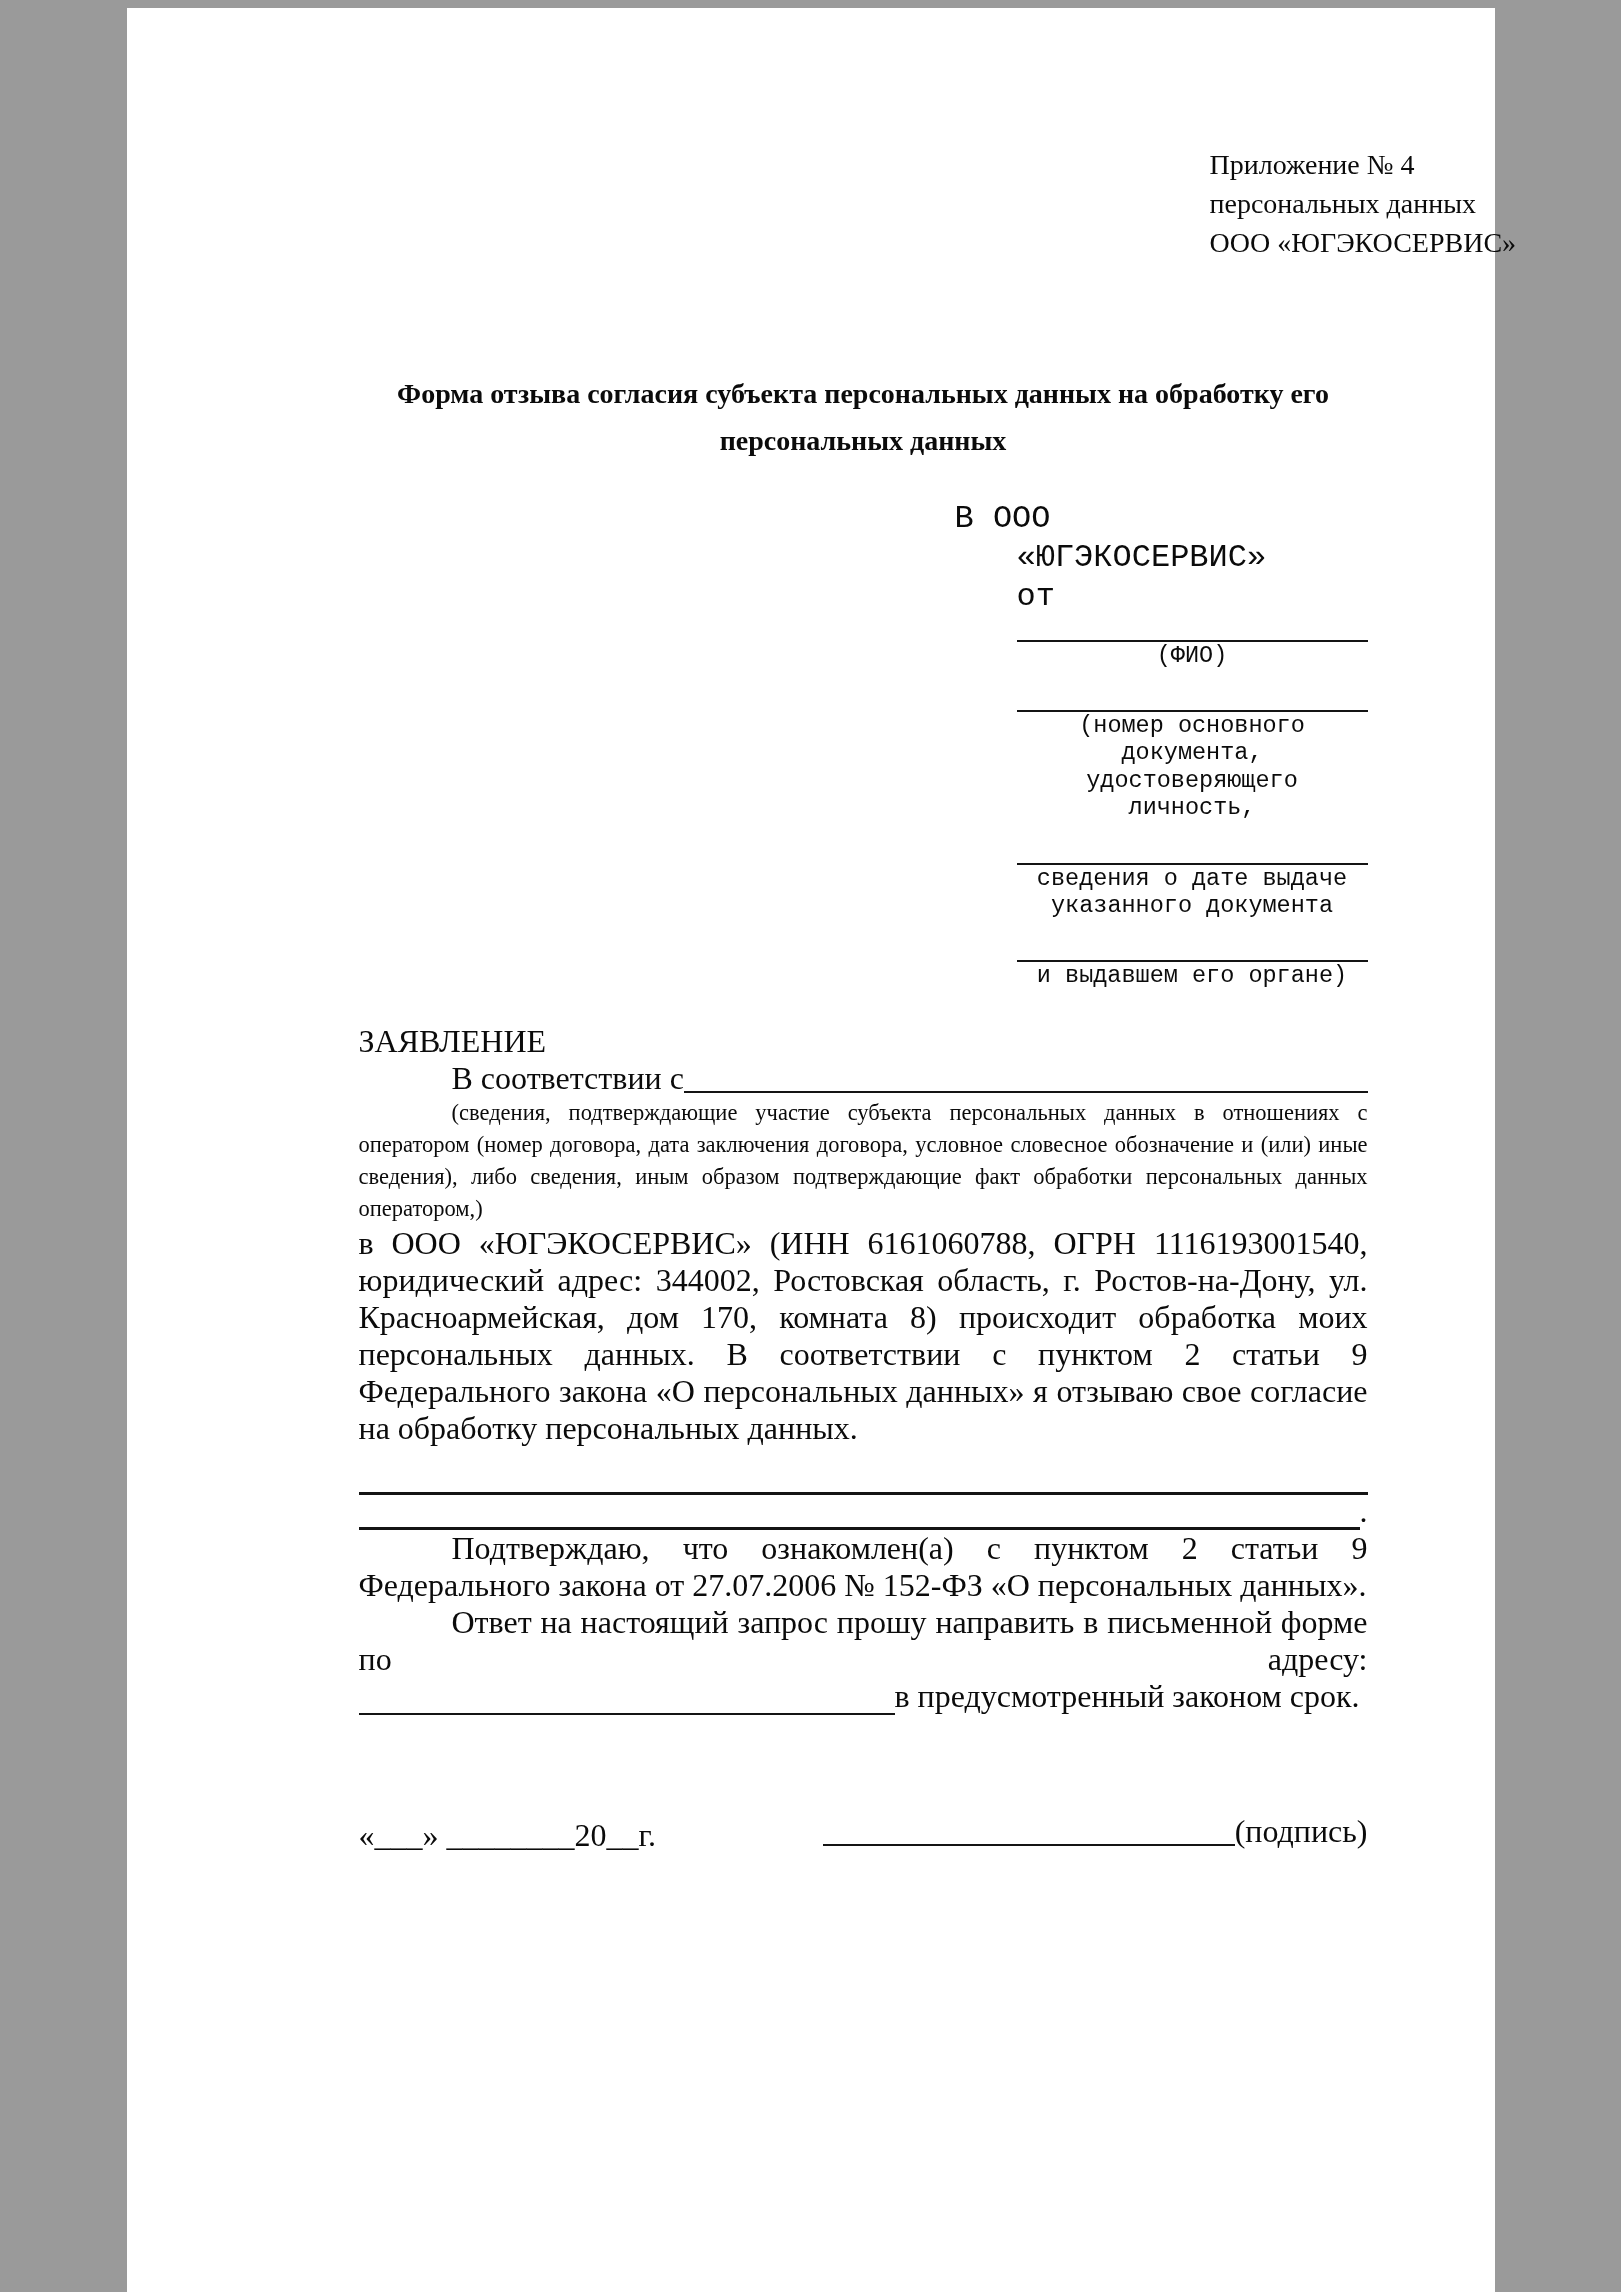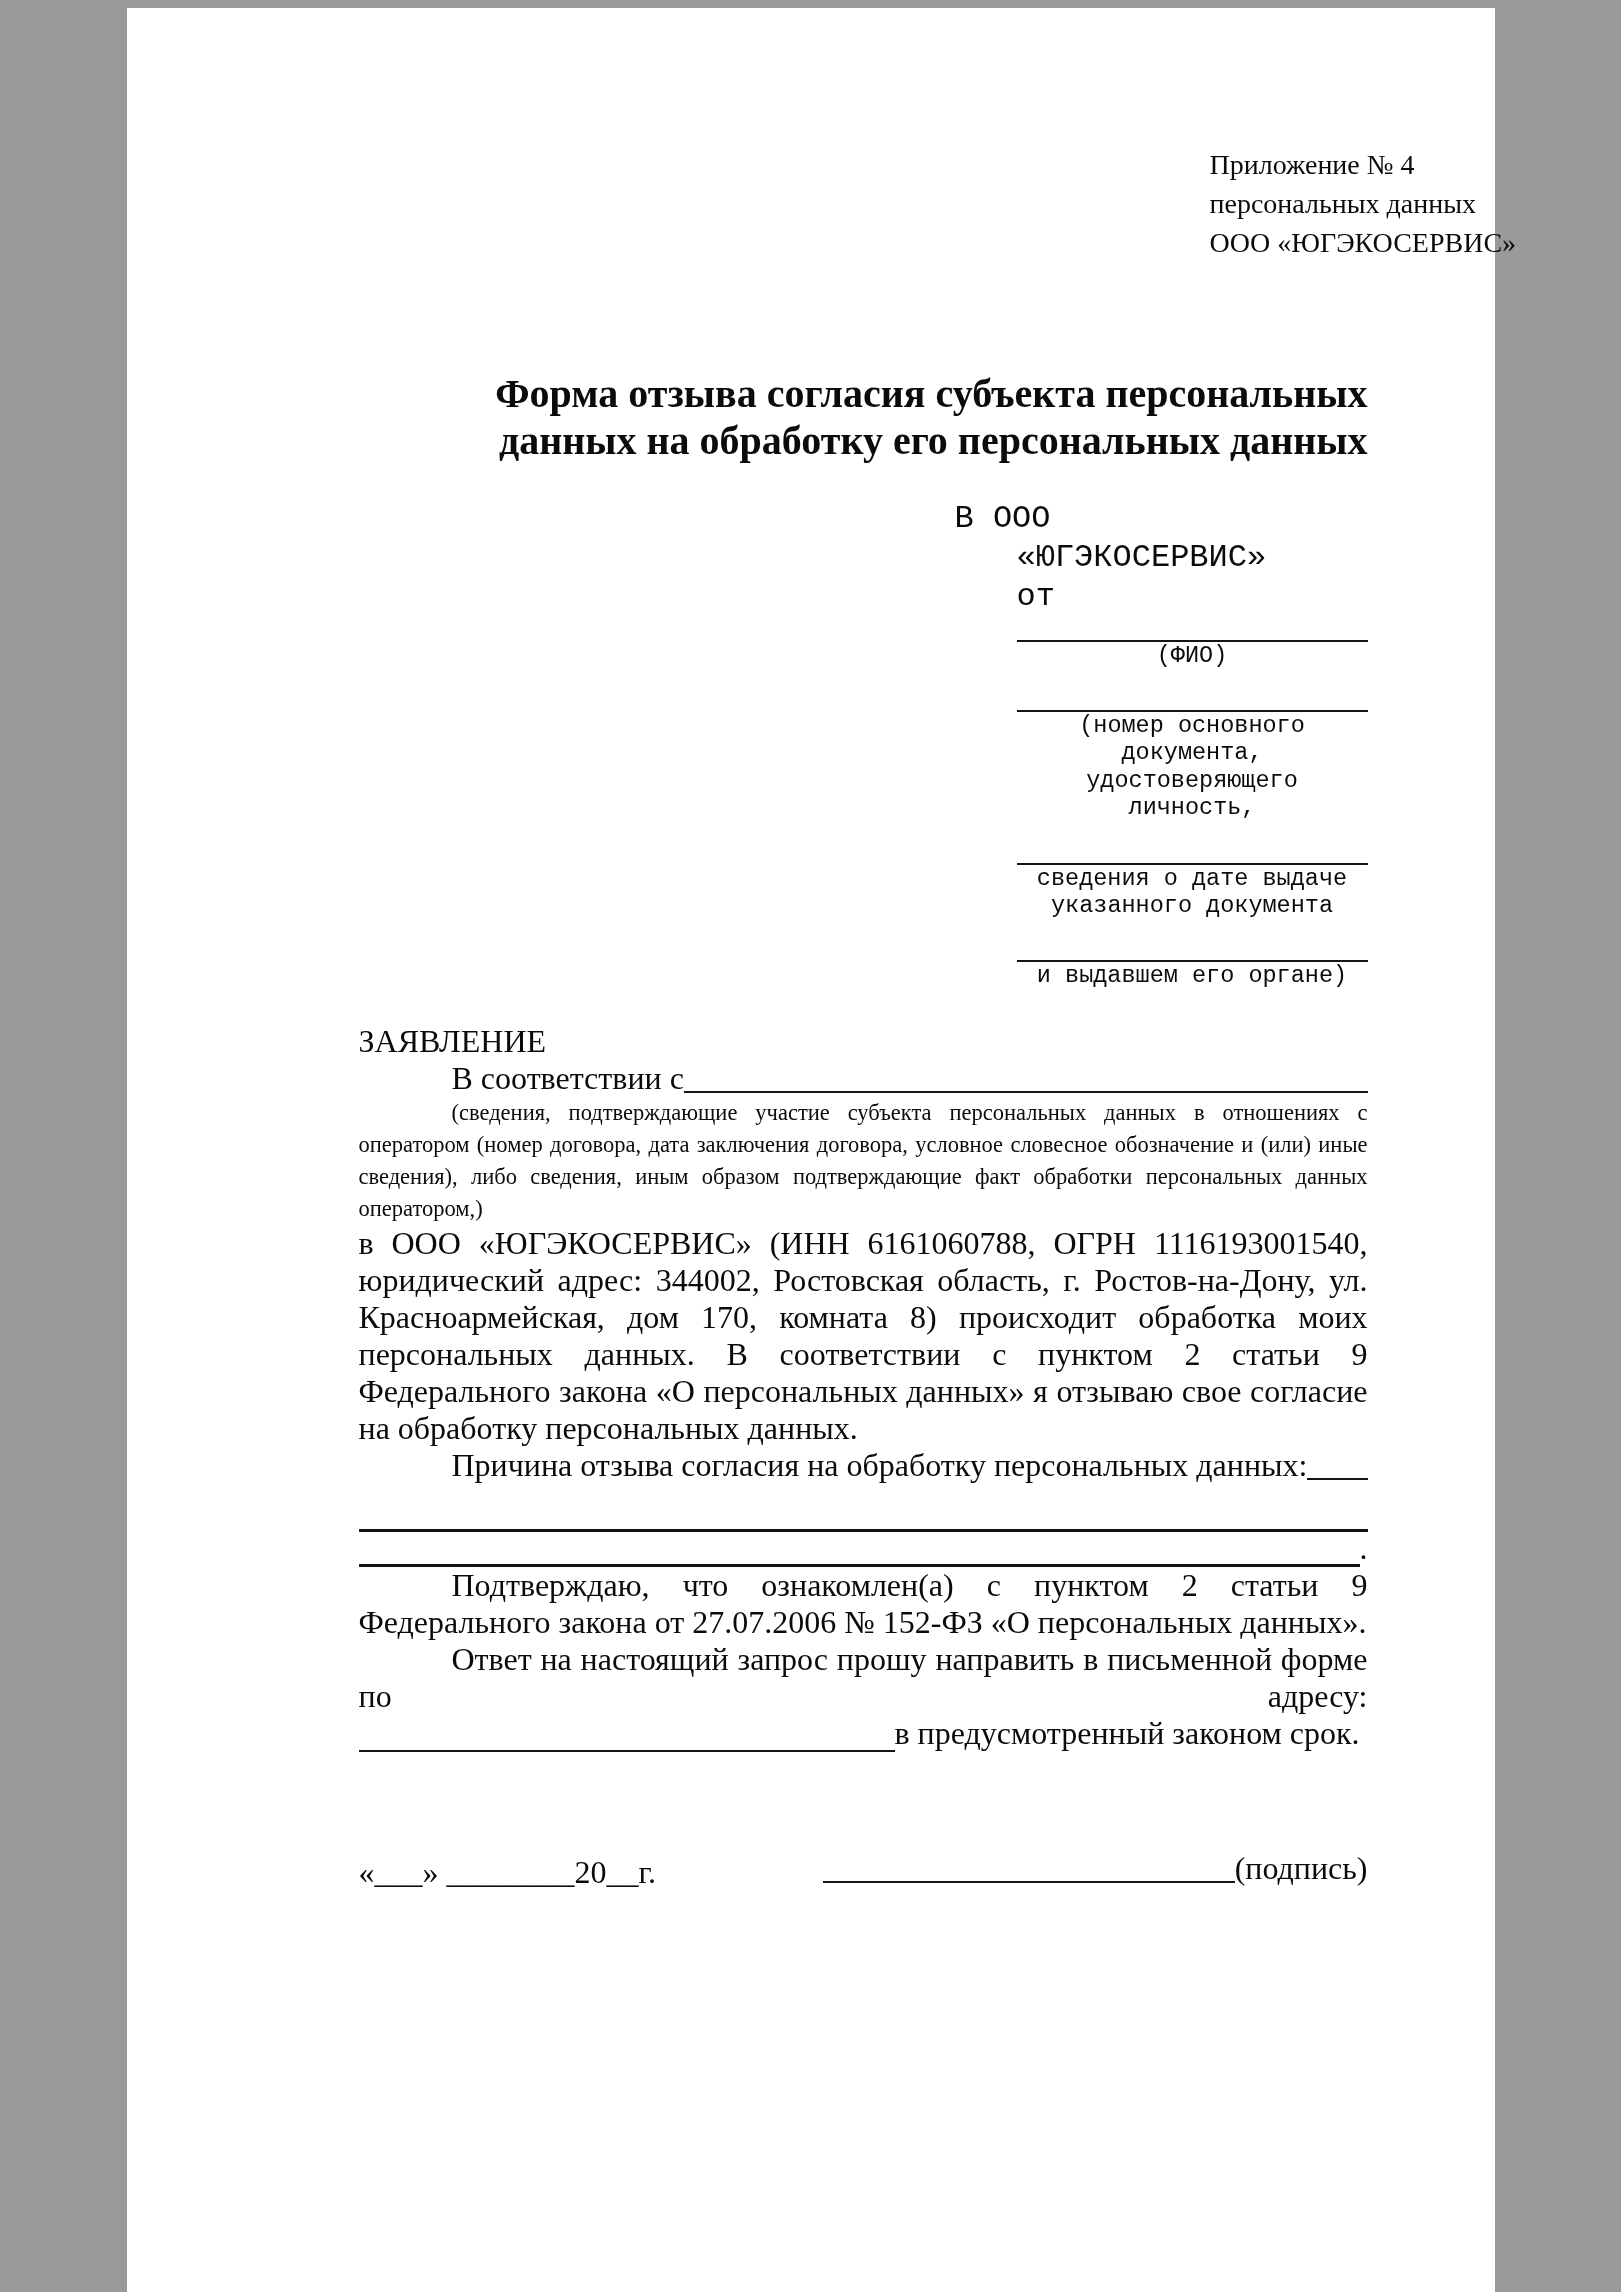--- a/index.html
+++ b/index.html
@@ -23,24 +23,24 @@
   
   .header-block {
     margin-left: 851px;
     font-size: 28px;
     line-height: 39px;
     white-space: nowrap;
   }
   
   .doc-title {
     margin: 108px 0 0 0;
-    font-size: 40px;
+    font-size: 28px;
     line-height: 47px;
     font-weight: bold;
-    text-align: right;
+    text-align: center;
   }
   
   .addressee {
     margin-top: 35px;
     margin-left: 596px; 
     line-height: 39px;
     font-family: Liberation Mono, monospace;
   }
   .addressee .ind { margin-left: 62px; }
   .field-line {
@@ -159,24 +159,20 @@
 
   <div class="row">
     <span class="lead indent-95">В соответствии с</span>
     <span class="fill"></span>
   </div>
 
   <div class="note">(сведения, подтверждающие участие субъекта персональных данных в отношениях с оператором (номер договора, дата заключения договора, условное словесное обозначение и (или) иные сведения), либо сведения, иным образом подтверждающие факт обработки персональных данных оператором,)</div>
 
   <div class="body-par">в ООО «ЮГЭКОСЕРВИС» (ИНН 6161060788, ОГРН 1116193001540, юридический адрес: 344002, Ростовская область, г. Ростов-на-Дону, ул. Красноармейская, дом 170, комната 8) происходит обработка моих персональных данных. В соответствии с пунктом 2 статьи 9 Федерального закона «О персональных данных» я отзываю свое согласие на обработку персональных данных.</div>
 
-  <div class="row">
-    <span class="lead indent-95">Причина отзыва согласия на обработку персональных данных:</span>
-    <span class="fill"></span>
-  </div>
 
   <div class="blank-row"></div>
 
   <div class="row blank-row2">
     <span class="fill"></span>
     <span>.</span>
   </div>
 
   <div class="confirm-par">Подтверждаю, что ознакомлен(а) с пунктом 2 статьи 9 Федерального закона от 27.07.2006 № 152-ФЗ «О персональных данных».</div>
 

